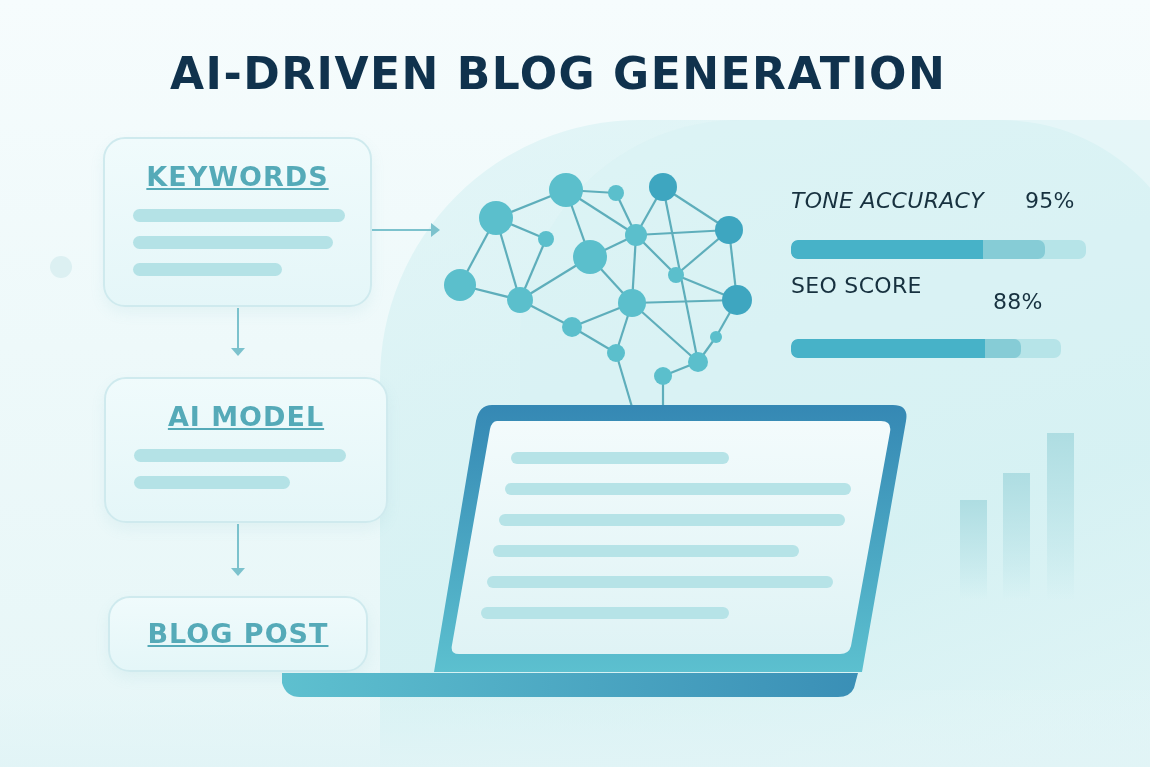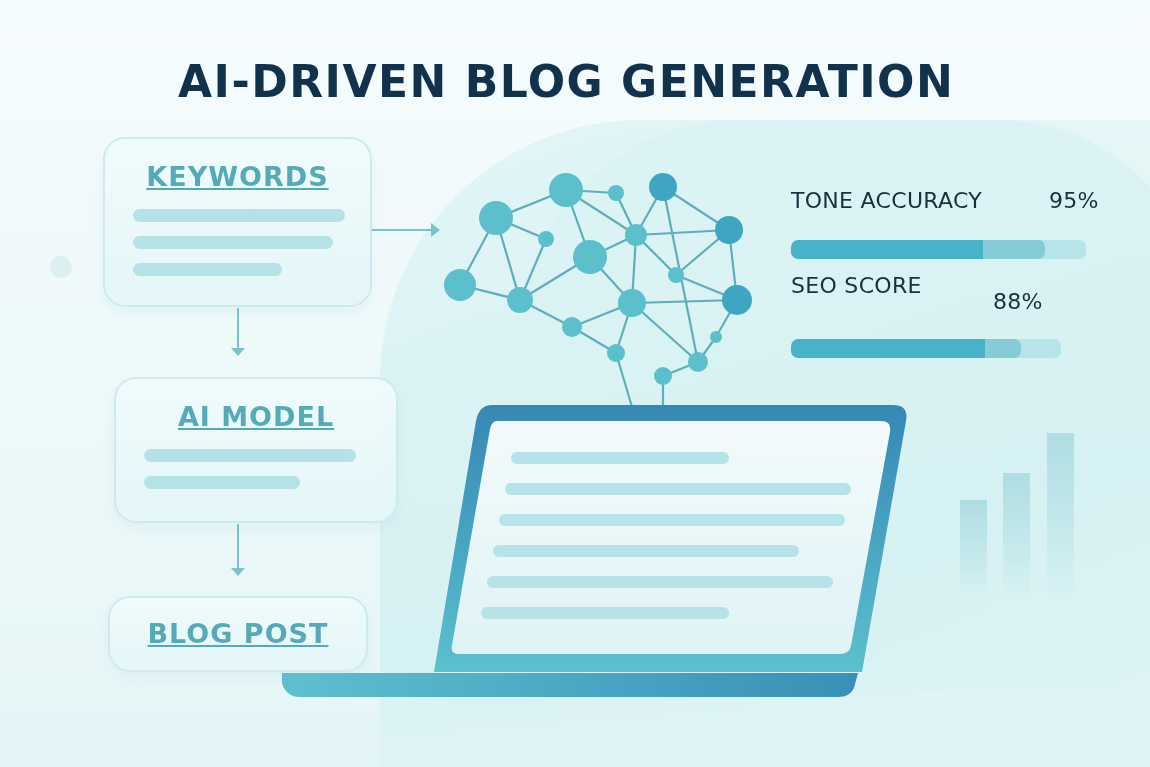--- a/index.html
+++ b/index.html
@@ -20,21 +20,21 @@
   }
   .bg-dot {
     position: absolute; left: 50px; top: 256px; width: 22px; height: 22px;
     border-radius: 50%; background: #dcf0f2;
   }
   .floor {
     position: absolute; left: 0; top: 690px; width: 1150px; height: 77px;
     background: linear-gradient(180deg, rgba(232,247,248,0.2), rgba(225,244,246,0.9));
   }
   .title {
-    position: absolute; left: 162px; top: 40px; margin: 16px;
+    position: absolute; left: 162px; top: 40px; margin: 8px;
     font-family: "DejaVu Sans", sans-serif; font-weight: bold;
     font-size: 44px; letter-spacing: 1.5px; color: #10324d; white-space: nowrap;
   }
   .card {
     position: absolute; box-sizing: border-box;
     border: 2px solid #cfeaee; border-radius: 22px;
     background: linear-gradient(180deg, rgba(240,251,252,0.95), rgba(228,246,248,0.95));
     box-shadow: 0 6px 14px rgba(120,190,200,0.10);
   }
   .card-title {
@@ -82,21 +82,21 @@
 
 <div class="card" style="left:103px; top:137px; width:269px; height:170px;">
   <div class="card-title" style="top:22px;">KEYWORDS</div>
   <div class="pill" style="left:28px; top:70px; width:212px;"></div>
   <div class="pill" style="left:28px; top:97px; width:200px;"></div>
   <div class="pill" style="left:28px; top:124px; width:149px;"></div>
 </div>
 
 <div class="v-arrow" style="left:237px; top:308px; height:46px;"></div>
 
-<div class="card" style="left:114px; top:377px; width:284px; height:146px;">
+<div class="card" style="left:104px; top:377px; width:284px; height:146px;">
   <div class="card-title" style="top:22px;">AI MODEL</div>
   <div class="pill" style="left:28px; top:70px; width:212px;"></div>
   <div class="pill" style="left:28px; top:97px; width:156px;"></div>
 </div>
 
 <div class="v-arrow" style="left:237px; top:524px; height:50px;"></div>
 
 <div class="card" style="left:108px; top:596px; width:260px; height:76px;">
   <div class="card-title" style="top:20px;">BLOG POST</div>
 </div>
@@ -183,22 +183,22 @@
         <line x1="505" y1="520" x2="839" y2="520" stroke="#b6e3e7" stroke-width="12" stroke-linecap="round"></line>
         <line x1="499" y1="551" x2="793" y2="551" stroke="#b6e3e7" stroke-width="12" stroke-linecap="round"></line>
         <line x1="493" y1="582" x2="827" y2="582" stroke="#b6e3e7" stroke-width="12" stroke-linecap="round"></line>
         <line x1="487" y1="613" x2="723" y2="613" stroke="#b6e3e7" stroke-width="12" stroke-linecap="round"></line>
       </g>
     <path d="M 282 673 L 858 673 L 854 688 Q 850 697 838 697 L 300 697 Q 286 697 282 683 Z" fill="url(#baseGrad)"></path>
   </g>
 </svg>
 
 <div>
-  <span class="metric-label" style="left:791px; top:188px;">TONE ACCURACY</span>
-  <span class="metric-value" style="left:1025px; top:188px;margin-left:24px;">95%</span>
+  <span class="metric-label" style="left:791px; top:188px;font-style:italic;">TONE ACCURACY</span>
+  <span class="metric-value" style="left:1025px; top:188px;">95%</span>
   <div class="bar-track" style="left:791px; top:240px; width:295px;">
     <div class="bar-mid" style="width:86%;"></div>
     <div class="bar-fill" style="width:65%;"></div>
   </div>
 </div>
 
 <div>
   <span class="metric-label" style="left:791px; top:273px;">SEO SCORE</span>
   <span class="metric-value" style="left:993px; top:289px;">88%</span>
   <div class="bar-track" style="left:791px; top:339px; width:270px;">

